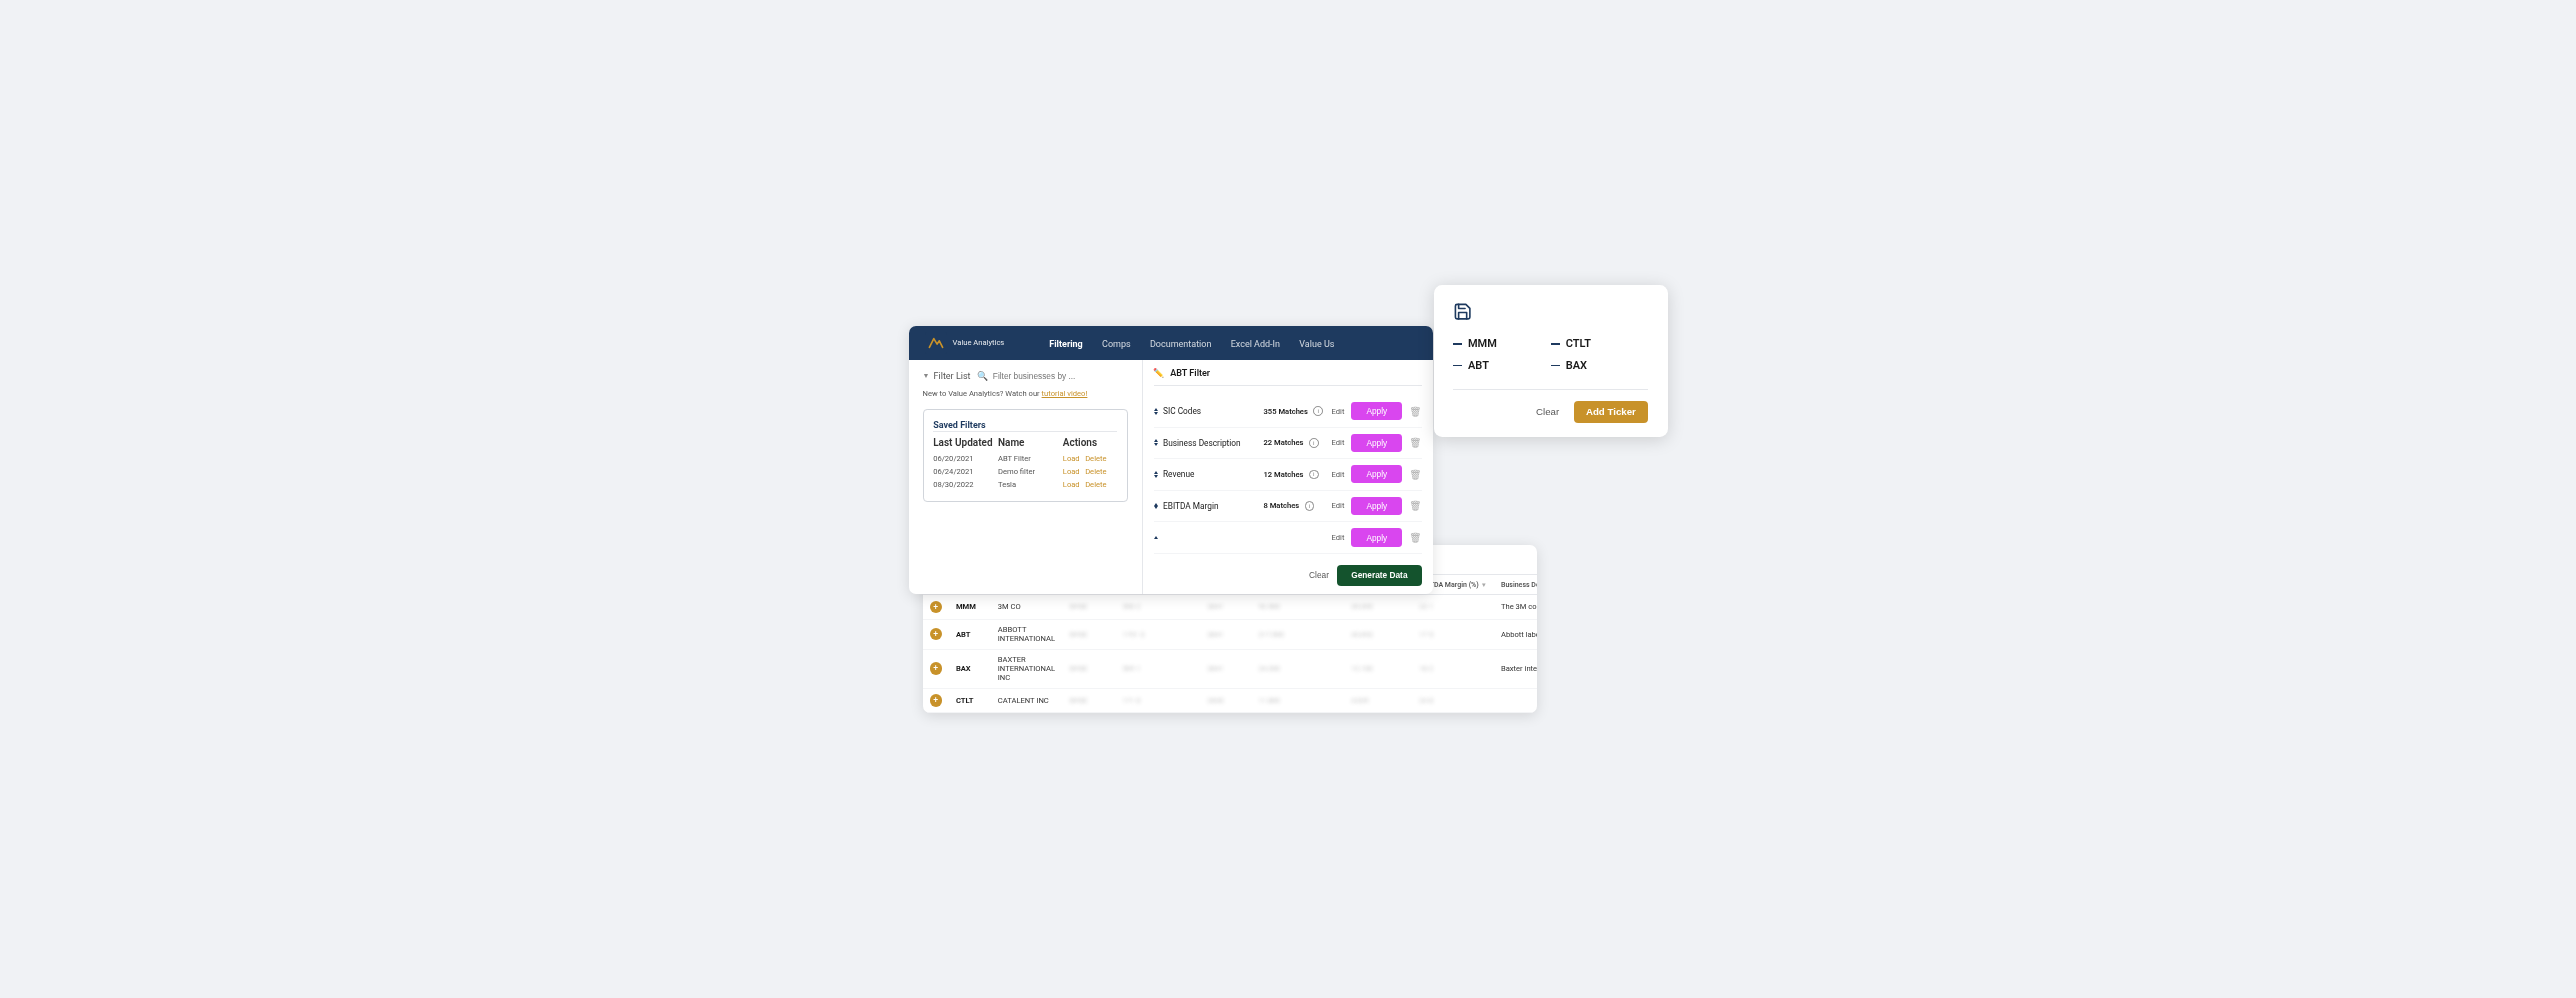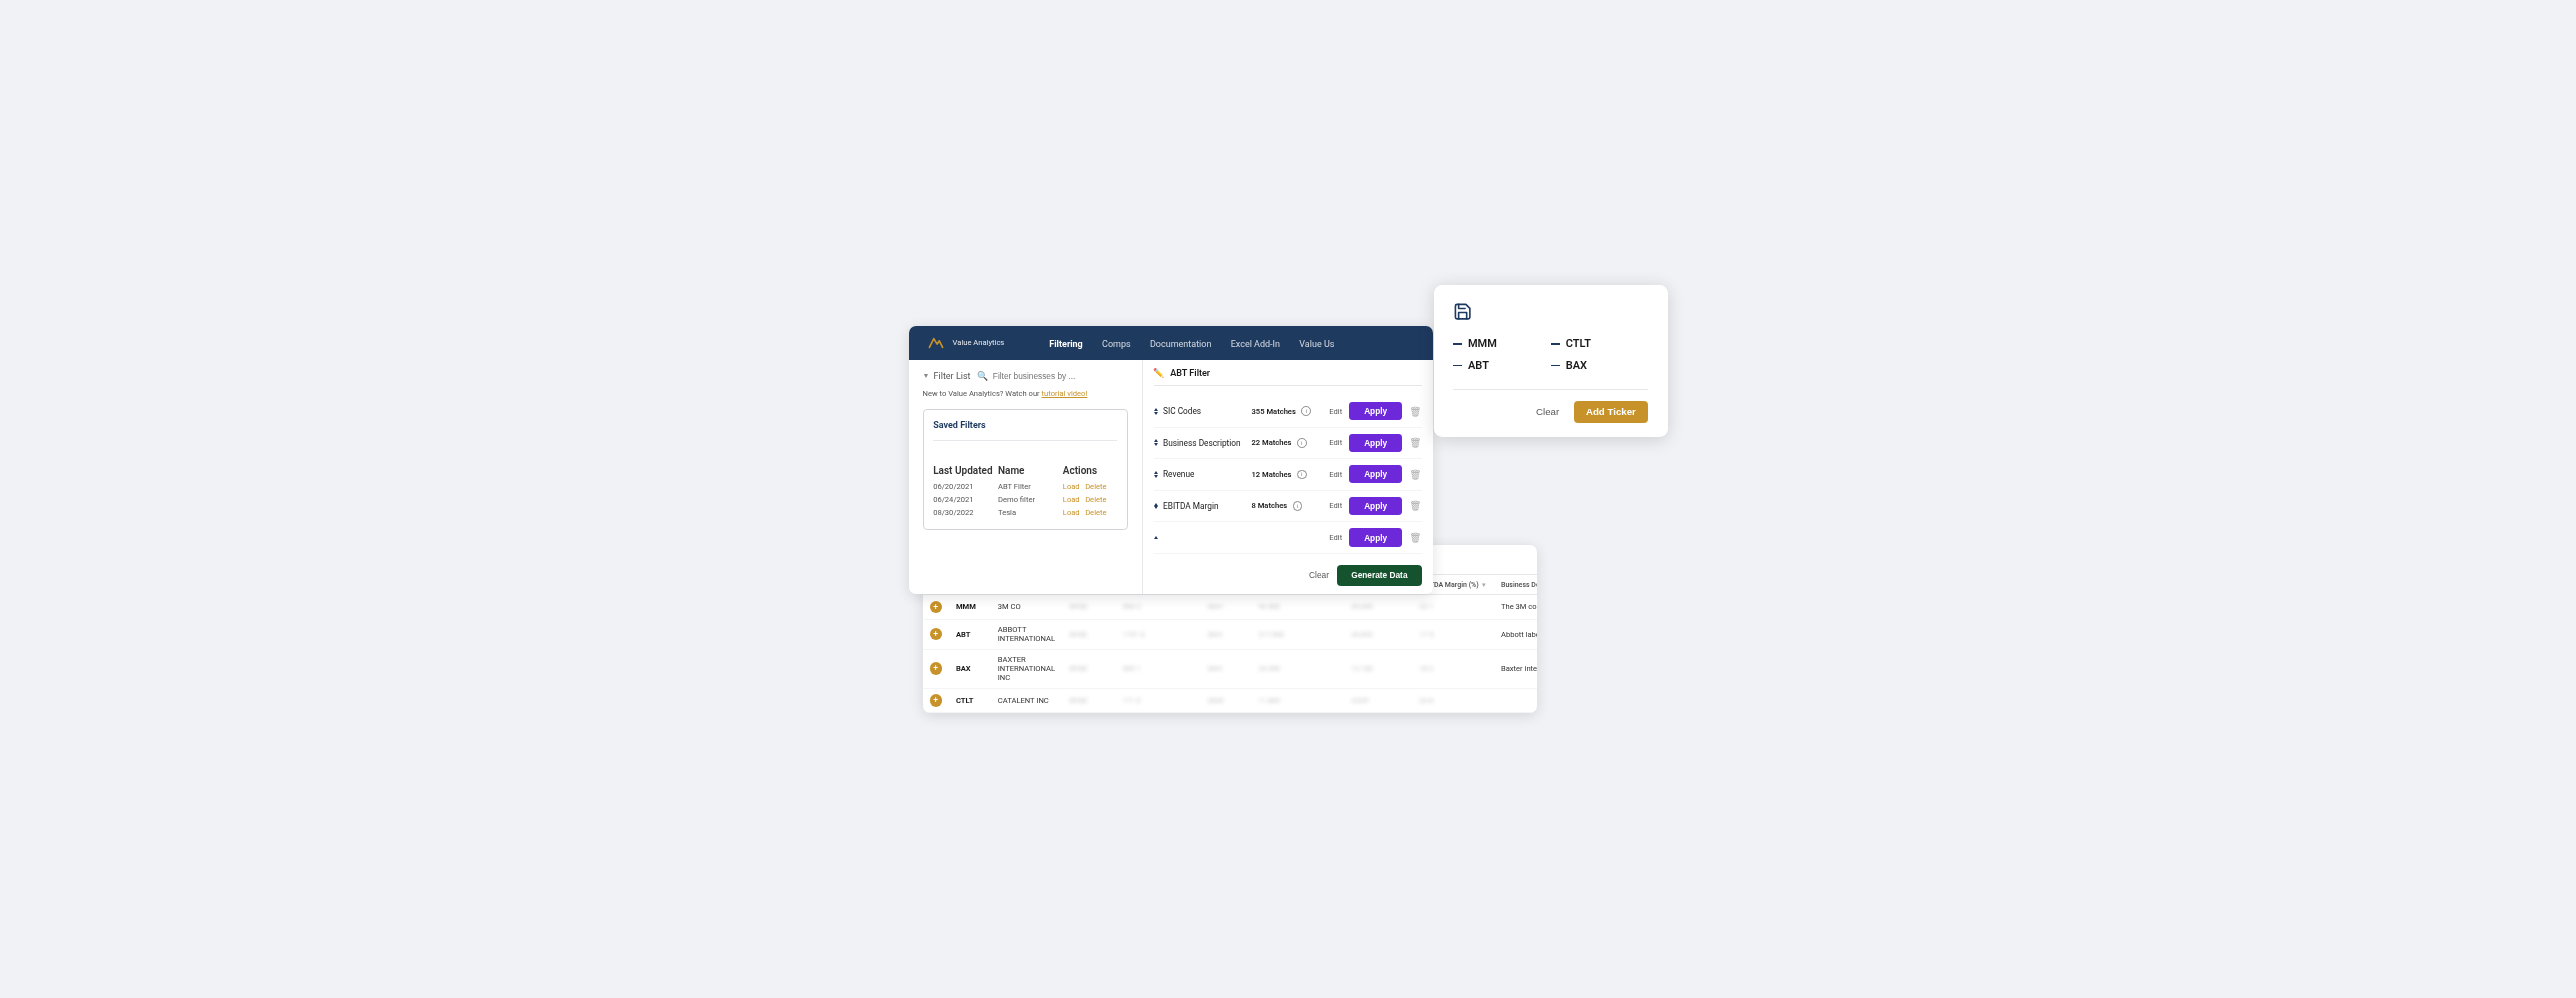--- a/index.html
+++ b/index.html
@@ -194,23 +194,23 @@
     }
     .saved-filters-box {
       border: 0.7px solid #d1d5db;
       border-radius: 4.1px;
       padding: 9.7px;
     }
     .saved-filters-title {
       font-size: 9px;
       font-weight: 700;
       color: #1e3a5f;
-      margin-bottom: 24px;
+      margin-bottom: 5px;
       border-bottom: 0.7px solid #e5e7eb;
-      padding-bottom: 10px;
+      padding-bottom: 1px;
     }
     .saved-filters-header {
       display: grid;
       grid-template-columns: 1.2fr 1.2fr 1fr;
       font-size: 10px;
       font-weight: 600;
       color: #333;
       margin-bottom: 4px;
     }
     .saved-filters-row {
@@ -284,20 +284,21 @@
     .filter-label {
       font-size: 8.3px;
       font-weight: 400;
       color: #1a1a1a;
       min-width: 83px;
     }
     .match-badge {
       font-size: 7.6px;
       font-weight: 600;
       color: #1a1a1a;
+      margin-left: 12px;
     }
     .info-icon {
       width: 9.7px;
       height: 9.7px;
       border-radius: 50%;
       border: 1px solid #888;
       display: inline-flex;
       align-items: center;
       justify-content: center;
       font-size: 6.2px;
@@ -308,27 +309,27 @@
       display: flex;
       align-items: center;
       gap: 7px;
     }
     .edit-link {
       font-size: 7.6px;
       color: #555;
       cursor: pointer;
     }
     .btn-apply {
-      background: #6d28d9;
+      background: #d946ef;
       color: white;
       border: none;
       border-radius: 3.4px;
       padding: 4.1px 15px;
       font-size: 8.3px;
-      font-weight: 700;
+      font-weight: 400;
       cursor: pointer;
       min-width: 50px;
     }
     .delete-icon {
       font-size: 9.7px;
       color: #aaa;
       cursor: pointer;
     }
     .right-panel-footer {
       display: flex;

